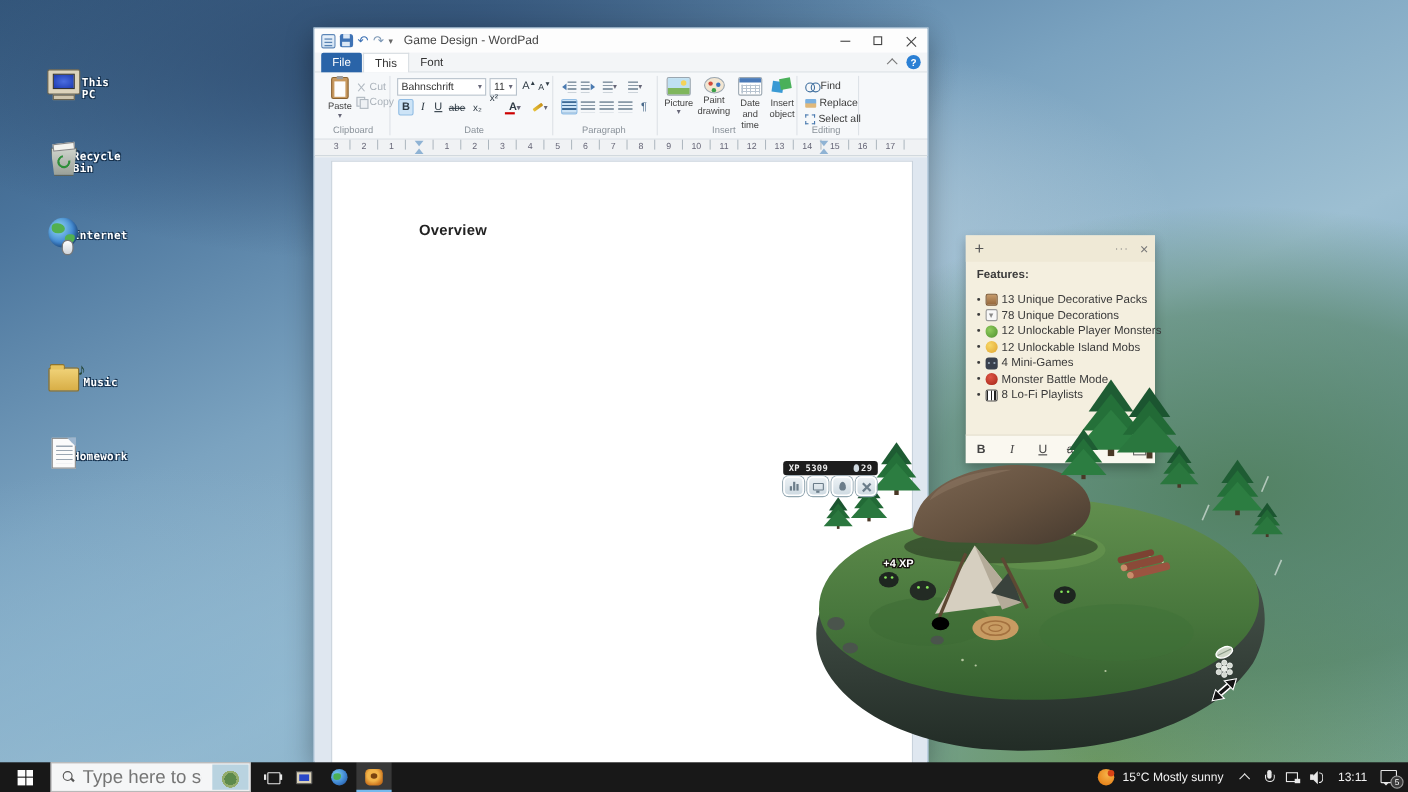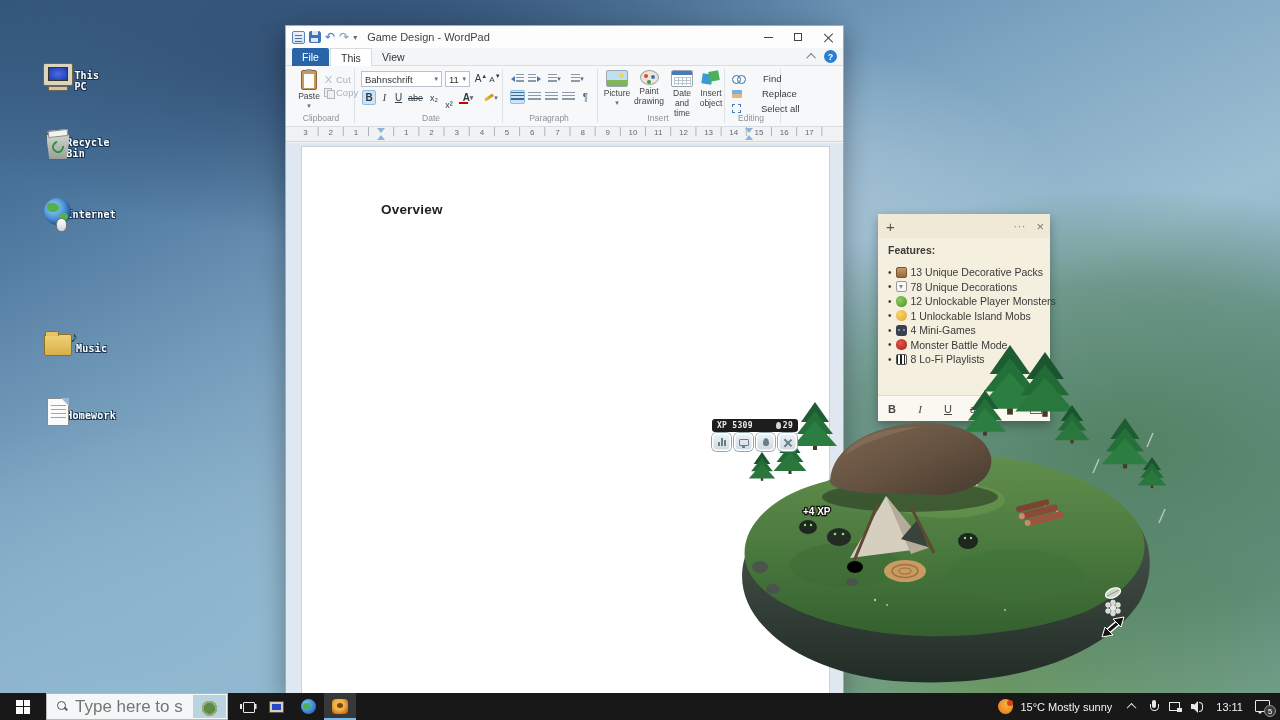--- a/index.html
+++ b/index.html
@@ -103,21 +103,21 @@
   .pic-ico { background:linear-gradient(#bfe0f2 0 60%, #7fb65c 60% 100%); }
   .pic-ico::before { content:""; position:absolute; right:3px; top:2px; width:5px; height:5px; border-radius:50%; background:#f5d35a; }
   .paint-ico { background:#f2e6d2; border-radius:50%; width:19px; height:15px; }
   .paint-ico::before{ content:""; position:absolute; left:3px; top:3px; width:4px; height:4px; background:#d24a3a; border-radius:50%; box-shadow:7px 1px 0 #3a76c4, 3px 6px 0 #3aa04a; }
   .date-ico { background:#fff; }
   .date-ico::before{ content:""; position:absolute; left:0; top:0; width:100%; height:4px; background:#4a7ab8; }
   .date-ico::after{ content:""; position:absolute; left:2px; top:6px; width:17px; height:8px; background:repeating-linear-gradient(to right,#b8c4d0 0 1px,transparent 1px 4px), repeating-linear-gradient(to bottom,#b8c4d0 0 1px,transparent 1px 3px); }
   .obj-ico { border:none; }
   .obj-ico::before{ content:""; position:absolute; left:2px; top:4px; width:10px; height:10px; background:#3a9ad4; transform:rotate(8deg); }
   .obj-ico::after{ content:""; position:absolute; left:9px; top:1px; width:10px; height:10px; background:#4ab05a; transform:rotate(-10deg); }
-  .edit-item { position:absolute; display:flex; align-items:center; gap:20px; font-size:9.5px; color:#3a3a3a; }
+  .edit-item { position:absolute; display:flex; align-items:center; gap:3px; font-size:9.5px; color:#3a3a3a; }
   .binoc { position:relative; width:11px; height:8px; }
   .binoc::before,.binoc::after{ content:""; position:absolute; top:0; width:7px; height:7px; border-radius:50%; border:1.5px solid #3e6e9e; }
   .binoc::after{ left:5px; }
   .repl { width:10px; height:8px; background:linear-gradient(#7ab0e0 0 45%, #e0b87a 55% 100%); border-radius:1px; }
   .selall { width:9px; height:9px; border:1px dashed #4a7ab0; }
 
   .ruler { position:absolute; left:0; top:101px; width:100%; height:15px; background:#f0f2f4; border-bottom:1px solid #cfd6dc; }
   .ruler-in { position:absolute; left:15px; top:0; width:529px; height:15px; background:
       repeating-linear-gradient(to right, transparent 0 11.6px, #aab4bc 11.6px 12.6px, transparent 12.6px 25.2px); background-position:5px 0; background-size:25.2px 60%; background-repeat:repeat-x; background-origin:content-box; }
   .ruler-nums { position:absolute; left:-8px; top:1px; display:flex; }
@@ -290,21 +290,21 @@
           </div>
         <div class="wbtn">
             <div class="clos"></div>
           </div>
       </div>
     </div>
 
     <div class="tabrow">
       <div class="tab tab-file">File</div>
       <div class="tab tab-home">This</div>
-      <div class="tab tab-view">View</div>
+      <div class="tab tab-view">Font</div>
     </div>
     <div class="ribbon-help">
       <div class="chev-up"></div>
       <div class="help-q">?</div>
     </div>
 
     <div class="ribbon">
       <div class="rsep" style="left:68px;"></div>
       <div class="rsep" style="left:216px;"></div>
       <div class="rsep" style="left:311px;"></div>
@@ -337,21 +337,21 @@
           <span class="grow"><span>A</span><sup>▲</sup></span>
         </div>
       <div class="fbtn" style="left:202px; top:5px; width:14px;">
           <span class="grow" style="font-size:8px;"><span>A</span><sup>▼</sup></span>
         </div>
       <div class="fbtn on" style="left:76px; top:24px; width:14px; font-weight:bold;">B</div>
       <div class="fbtn" style="left:92px; top:24px; width:13px; font-style:italic; font-family:'Liberation Serif',serif;">I</div>
       <div class="fbtn" style="left:106px; top:24px; width:13px; text-decoration:underline;">U</div>
       <div class="fbtn" style="left:120px; top:24px; width:19px; text-decoration:line-through; font-size:9px;">abe</div>
       <div class="fbtn" style="left:141px; top:24px; width:14px; font-size:9px;">x₂</div>
-      <div class="fbtn" style="left:156px; top:15px; width:14px; font-size:9px;margin-top:16px;">x²</div>
+      <div class="fbtn" style="left:156px; top:15px; width:14px; font-size:9px;">x²</div>
       <div class="fbtn redbar" style="left:172px; top:24px; width:20px; font-weight:bold;">
           <span>A</span>
           <span class="car">▾</span>
         </div>
       <div class="fbtn" style="left:194px; top:24px; width:22px;">
           <div class="pen"></div>
           <span class="car">▾</span>
         </div>
 
       <div class="pbtn" style="left:224px; top:6px;">
@@ -486,21 +486,21 @@
             <span>78 Unique Decorations</span>
           </li>
         <li>
             <span class="blt">•</span>
             <span class="si si-croc"></span>
             <span>12 Unlockable Player Monsters</span>
           </li>
         <li>
             <span class="blt">•</span>
             <span class="si si-chick"></span>
-            <span>1 Unlockable Island Mobs</span>
+            <span>12 Unlockable Island Mobs</span>
           </li>
         <li>
             <span class="blt">•</span>
             <span class="si si-pad"></span>
             <span>4 Mini-Games</span>
           </li>
         <li>
             <span class="blt">•</span>
             <span class="si si-ogre"></span>
             <span>Monster Battle Mode</span>

